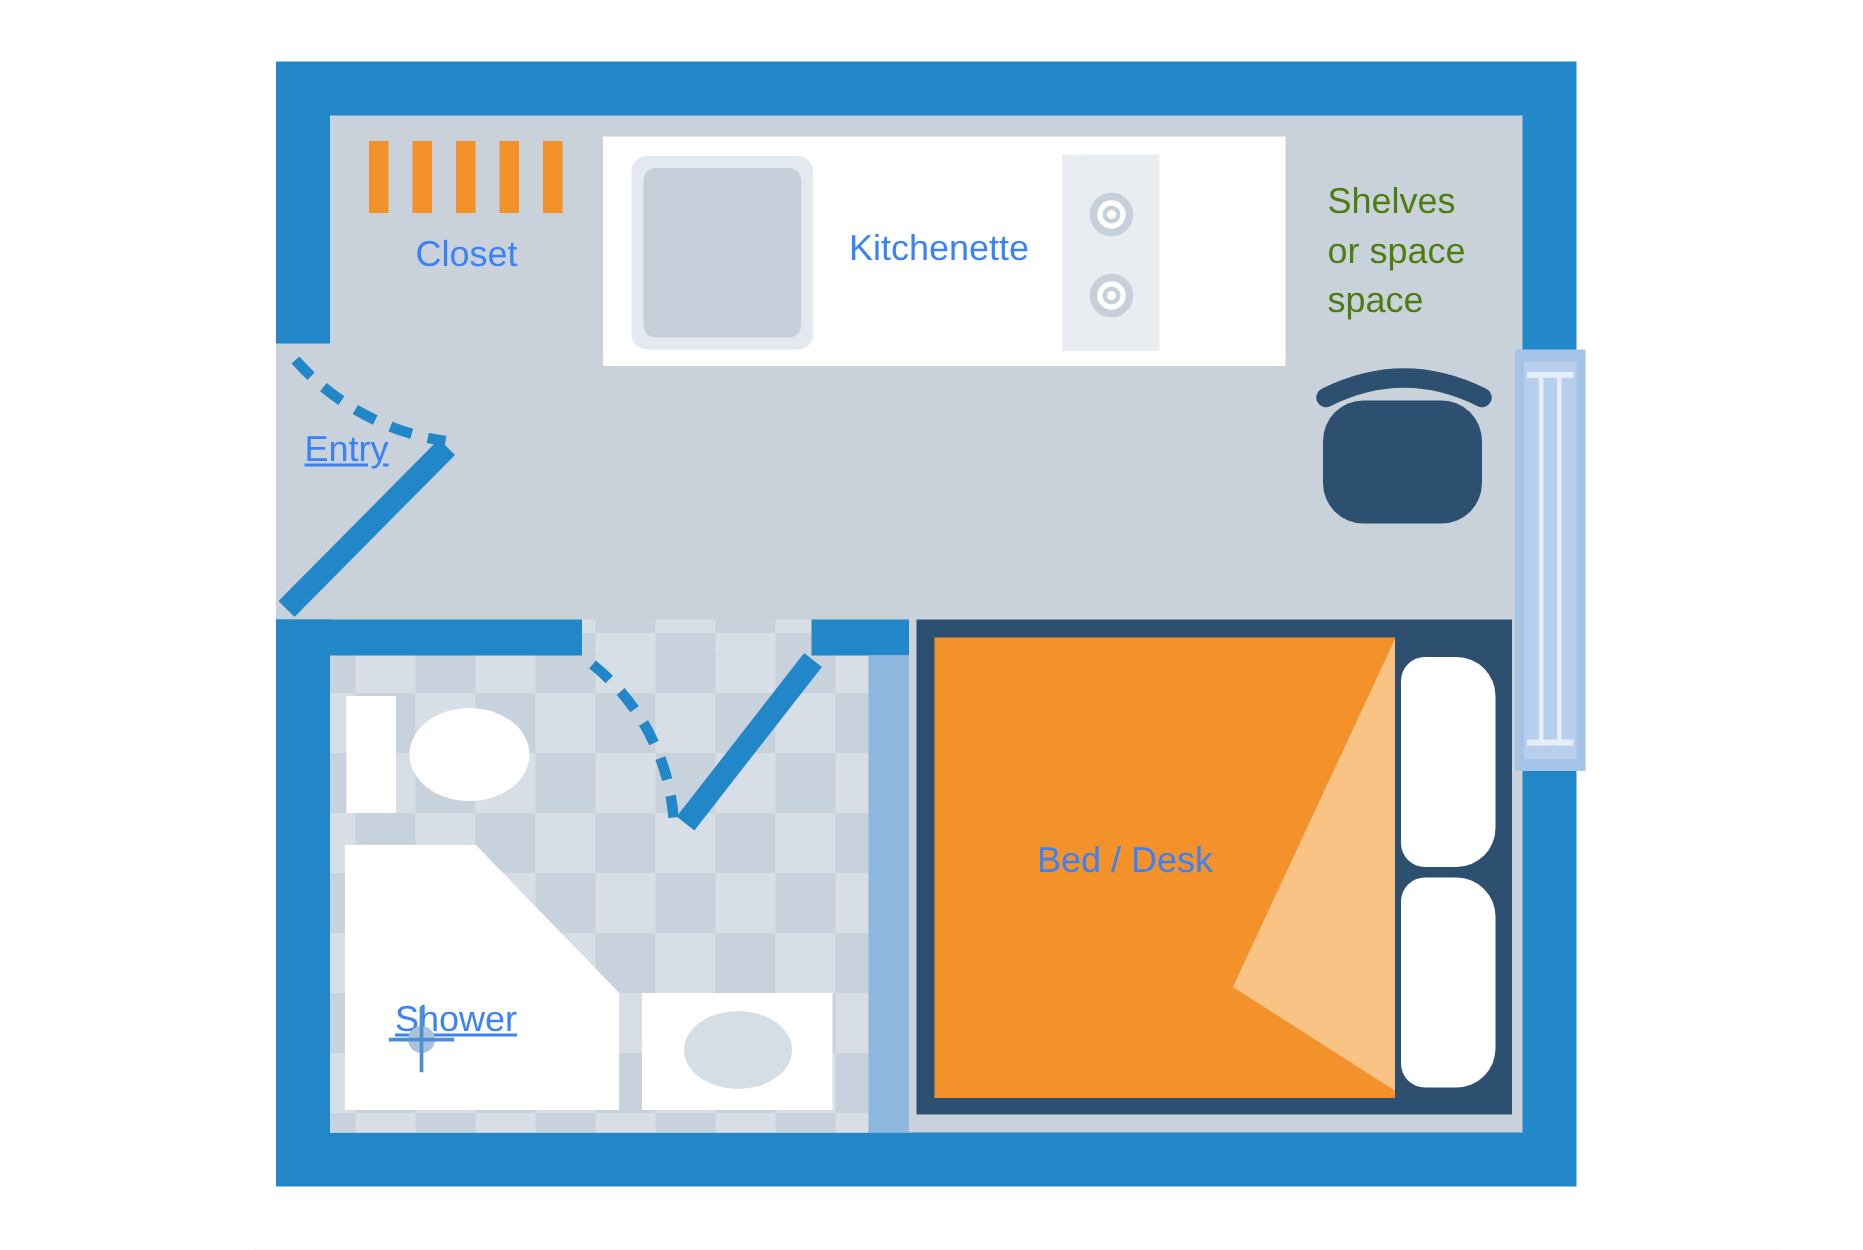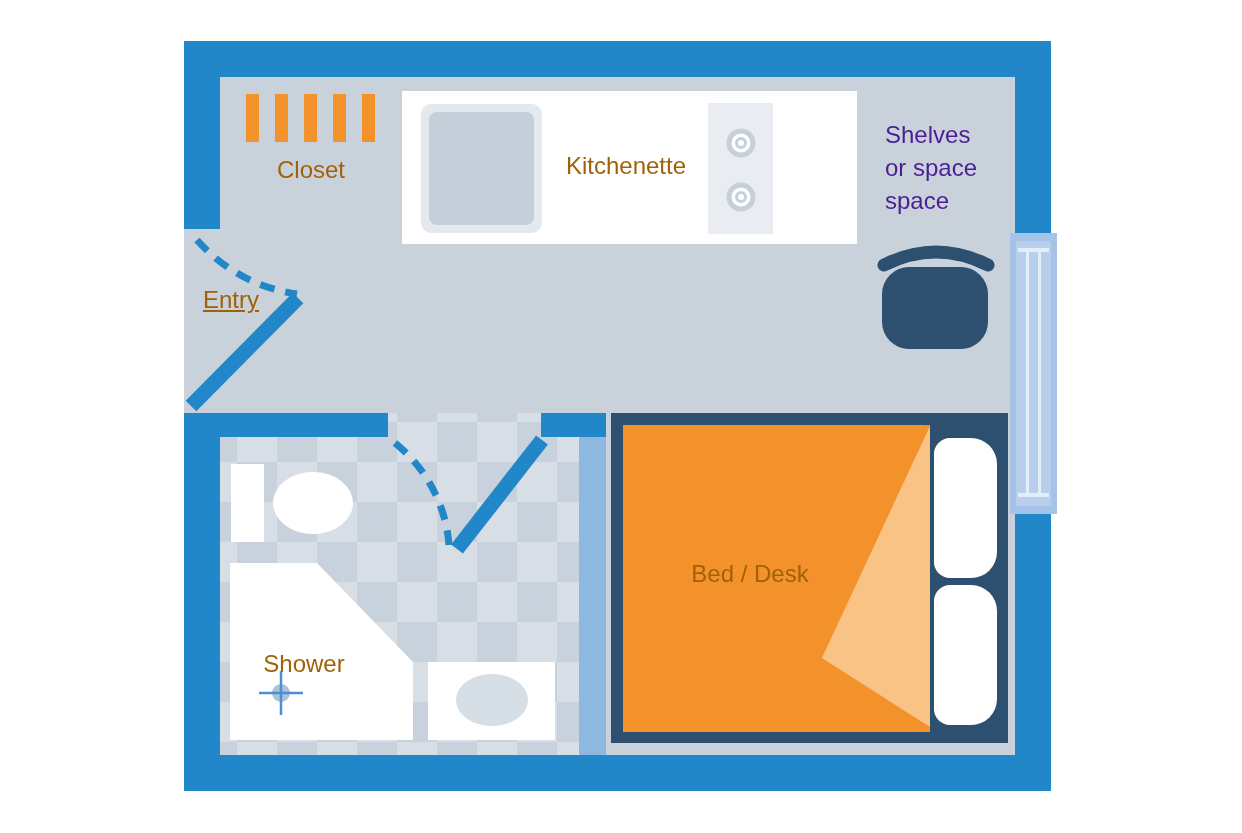--- a/index.html
+++ b/index.html
@@ -7,21 +7,21 @@
           font-family:"Liberation Sans", sans-serif;}
   .abs{position:absolute;}
   .wall{background:#2287c8;}
   .floor{background:#c9d2db;}
   .checker{
     background-color:#c8d2dd;
     background-image:conic-gradient(#d8dee6 0 25%, #c8d2dd 25% 50%, #d8dee6 50% 75%, #c8d2dd 75%);
     background-size:80px 80px;
     background-position:-23px -15px;
   }
-  .label{color:#a16207;font-size:24px;white-space:nowrap;}
+  .label{color:#3b82f6;font-size:24px;white-space:nowrap;}
   .label.center{transform:translate(-50%,-50%);}
   .hanger-bar{width:13px;height:48px;background:#f3922b;}
   .pillow{background:#ffffff;border-radius:16px 26px 26px 16px;}
   svg{display:block;}
 </style>
 </head>
 <body>
 
 <div id="canvas">
 
@@ -46,21 +46,21 @@
   <div class="abs" style="left:708px;top:103px;width:65px;height:131px;background:#e9edf2;">
     <svg width="65" height="131" viewBox="0 0 65 131">
       <circle cx="33" cy="40" r="12" fill="#ffffff" stroke="#c5d0da" stroke-width="5"></circle>
       <circle cx="33" cy="40" r="4.5" fill="#ffffff" stroke="#c5d0da" stroke-width="3"></circle>
       <circle cx="33" cy="94" r="12" fill="#ffffff" stroke="#c5d0da" stroke-width="5"></circle>
       <circle cx="33" cy="94" r="4.5" fill="#ffffff" stroke="#c5d0da" stroke-width="3"></circle>
     </svg>
   </div>
   <div class="abs label center" style="left:626px;top:166px;text-align:right;">Kitchenette</div>
 
-  <div class="abs" style="left:885px;top:118px;color:#4c1d95;font-size:24px;line-height:33px;">
+  <div class="abs" style="left:885px;top:118px;color:#4d7c0f;font-size:24px;line-height:33px;">
     <div>Shelves</div>
     <div>or space</div>
     <div>space</div>
   </div>
 
   <svg class="abs" style="left:872px;top:238px;" width="125" height="118" viewBox="0 0 125 118">
     <path d="M 12 27 Q 64 1 116 27" fill="none" stroke="#2e5070" stroke-width="13" stroke-linecap="round"></path>
     <rect x="10" y="29" width="106" height="82" rx="27" fill="#2e5070"></rect>
   </svg>
 
@@ -75,21 +75,21 @@
   <div class="abs checker" style="left:388px;top:413px;width:153px;height:24px;background-position:-191px 9px;"></div>
   <div class="abs wall" style="left:184px;top:413px;width:204px;height:24px;"></div>
   <div class="abs wall" style="left:541px;top:413px;width:65px;height:24px;"></div>
   <div class="abs" style="left:579px;top:437px;width:27px;height:318px;background:#8fb8e0;"></div>
 
   <div class="abs" style="left:231px;top:464px;width:33px;height:78px;background:#ffffff;"></div>
   <div class="abs" style="left:273px;top:472px;width:80px;height:62px;background:#ffffff;border-radius:50%;"></div>
 
   <div class="abs" style="left:230px;top:563px;width:183px;height:177px;background:#ffffff;
               clip-path:polygon(0 0, 47.5% 0, 100% 56%, 100% 100%, 0 100%);"></div>
-  <div class="abs label center" style="left:304px;top:664px;">Shower</div>
+  <div class="abs label center" style="left:304px;top:680px;text-decoration:underline;">Shower</div>
   <svg class="abs" style="left:259px;top:671px;" width="44" height="44" viewBox="0 0 44 44">
     <circle cx="22" cy="22" r="9" fill="#abc3da"></circle>
     <path d="M22 0 V44 M0 22 H44" stroke="#4a90d2" stroke-width="2.5"></path>
   </svg>
 
   <div class="abs" style="left:428px;top:662px;width:127px;height:78px;background:#ffffff;"></div>
   <div class="abs" style="left:456px;top:674px;width:72px;height:52px;background:#d5dde5;border-radius:50%;"></div>
 
   <svg class="abs" style="left:380px;top:428px;" width="180" height="135" viewBox="0 0 180 135">
     <path d="M 15 15 A 145 145 0 0 1 69 117" fill="none" stroke="#2287c8" stroke-width="7" stroke-dasharray="15 11"></path>

